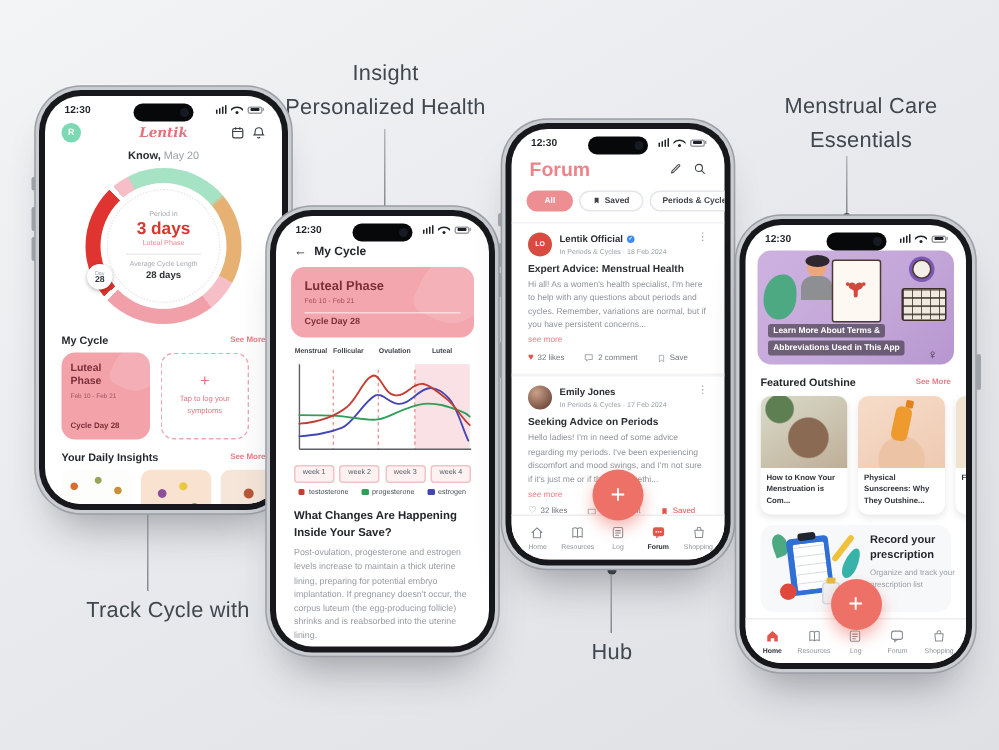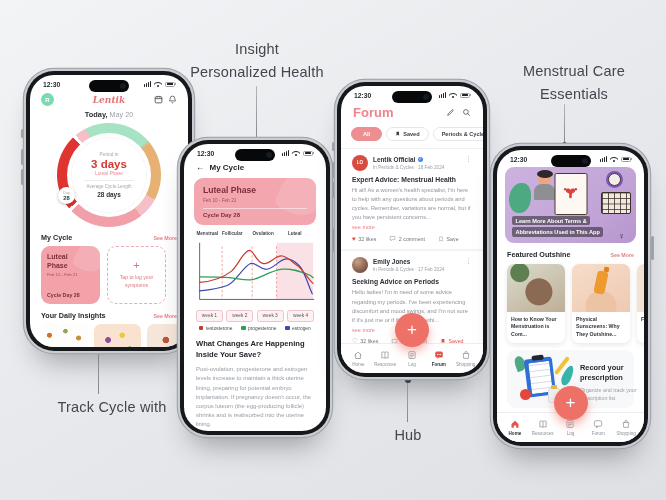--- a/index.html
+++ b/index.html
@@ -136,21 +136,21 @@
   .f4head{margin:7px 10px 0}
   .fcards{display:flex;gap:7px;margin:5px 10px 0}
   .fcard{width:58px;background:#fff;border-radius:7px;box-shadow:0 2px 5px rgba(25,30,40,.1);overflow:hidden;flex:none}
   .fimg{height:48px}
   .fi1{background:radial-gradient(circle at 22% 18%,#5e7f52 9px,transparent 10px),radial-gradient(circle at 55% 58%,#8a6a52 13px,transparent 14px),linear-gradient(150deg,#d9dccb,#bfae97)}
   .fi2{position:relative;background:radial-gradient(circle at 50% 88%,#edc3a6 15px,transparent 16px),linear-gradient(150deg,#f6ddc9,#efc9b2)}
   .fi2::after{content:"";position:absolute;left:50%;top:7px;transform:translateX(-50%) rotate(12deg);width:11px;height:23px;border-radius:4px;background:#ef9a2f}
   .fi2::before{content:"";position:absolute;left:56%;top:3px;width:5px;height:5px;background:#e2821f;border-radius:1px;transform:rotate(12deg)}
   .fi3{background:radial-gradient(circle at 30% 30%,#a93226 7px,transparent 8px),radial-gradient(circle at 72% 24%,#c98c2c 6px,transparent 7px),radial-gradient(circle at 45% 70%,#6d8f3a 8px,transparent 9px),radial-gradient(circle at 88% 66%,#8e44ad 5px,transparent 6px),#f0e3d2}
   .fcap{padding:3.5px 4px 4.5px;font-size:5.2px;font-weight:700;color:#2e3338;line-height:1.45}
-  .rx{margin:7px 10px 0;background:#f7f8fa;border-radius:9px;display:flex;align-items:flex-end;padding:5px 8px;gap:7px}
+  .rx{margin:7px 10px 0;background:#f7f8fa;border-radius:9px;display:flex;align-items:flex-start;padding:5px 8px;gap:7px}
   .rximg{position:relative;width:58px;height:48px;flex:none}
   .rxleaf{position:absolute;left:0;top:1px;width:10px;height:15px;background:#4da982;border-radius:50% 50% 50% 0;transform:rotate(-20deg)}
   .rxclip{position:absolute;left:11px;top:3px;width:28px;height:38px;background:#2f6fd6;border-radius:3px;transform:rotate(-7deg)}
   .rxclip::before{content:"";position:absolute;inset:3.5px;background:#fff;border-radius:1.5px;background-image:linear-gradient(#d7dbe2 1px,transparent 1px);background-size:100% 6px;background-position:0 8px}
   .rxclip::after{content:"";position:absolute;left:50%;top:-3px;transform:translateX(-50%);width:12px;height:5px;background:#1f2630;border-radius:2px}
   .rxcross{position:absolute;left:5px;bottom:3px;width:11px;height:11px;border-radius:50%;background:#e0483e;color:#fff;font-size:7px;line-height:11px;text-align:center;z-index:2}
   .rxpencil{position:absolute;right:9px;top:0;width:4px;height:21px;background:#f0c13a;transform:rotate(38deg);border-radius:2px}
   .rxfeather{position:absolute;right:1px;top:10px;width:9px;height:21px;background:#37b3a9;border-radius:50% 50% 50% 50%/60% 60% 40% 40%;transform:rotate(24deg)}
   .rxbottle{position:absolute;right:13px;bottom:0;width:12px;height:15px;background:#eef1f4;border:1px solid #d7dbe0;border-radius:2.5px}
   .rxbottle::before{content:"";position:absolute;left:50%;top:-4px;transform:translateX(-50%);width:6px;height:4px;background:#e9b93c;border-radius:1px}
@@ -186,21 +186,21 @@
   <div>Track Cycle with</div>
 </div>
 <div class="cline" style="left:98px;top:336px;height:58px"></div>
 
 <div class="note" style="left:328px;top:424px;width:160px">
   <div>Hub</div>
 </div>
 <div class="cdot" style="left:405px;top:377px"></div>
 <div class="cline" style="left:407.2px;top:383px;height:39px"></div>
 
-<div class="phone" style="left:26px;top:71px;width:166px;height:280px">
+<div class="phone" style="left:26px;top:60px;width:166px;height:280px">
   <span class="pbtn l" style="top:58px;height:9px"></span>
   <span class="pbtn l" style="top:78px;height:16px"></span>
   <span class="pbtn l" style="top:98px;height:16px"></span>
   <span class="pbtn r" style="top:84px;height:24px"></span>
   <div class="screen">
     <div class="island"></div>
     <div class="sb">
       <span>12:30</span>
       <span class="sbi">
         <span class="sig">
@@ -221,21 +221,21 @@
             <rect x="2" y="3" width="12" height="11" rx="2" fill="none" stroke="#3b4046" stroke-width="1.4"></rect>
             <path d="M2 6.5h12M5.5 1.5v3M10.5 1.5v3" stroke="#3b4046" stroke-width="1.4"></path>
           </svg>
         <svg viewBox="0 0 16 16" width="9" height="9">
             <path d="M8 2a4.2 4.2 0 0 1 4.2 4.2c0 3 1.3 4.3 1.3 4.3H2.5c0 0 1.3-1.3 1.3-4.3A4.2 4.2 0 0 1 8 2Z" fill="none" stroke="#3b4046" stroke-width="1.3"></path>
             <path d="M6.5 13a1.6 1.6 0 0 0 3 0" stroke="#3b4046" stroke-width="1.3" fill="none"></path>
           </svg>
       </span>
     </div>
     <div class="today">
-      <b>Today,</b> <span>May 20</span>
+      <b>Know,</b> <span>May 20</span>
     </div>
     <div class="ringwrap">
       <div class="ring"></div>
       <div class="ringdots"></div>
       <div class="ringcenter">
         <span class="rc1">Period in</span>
         <span class="rc2">3 days</span>
         <span class="rc3">Luteal Phase</span>
         <span class="rcdiv"></span>
         <span class="rc4">Average Cycle Length</span>

